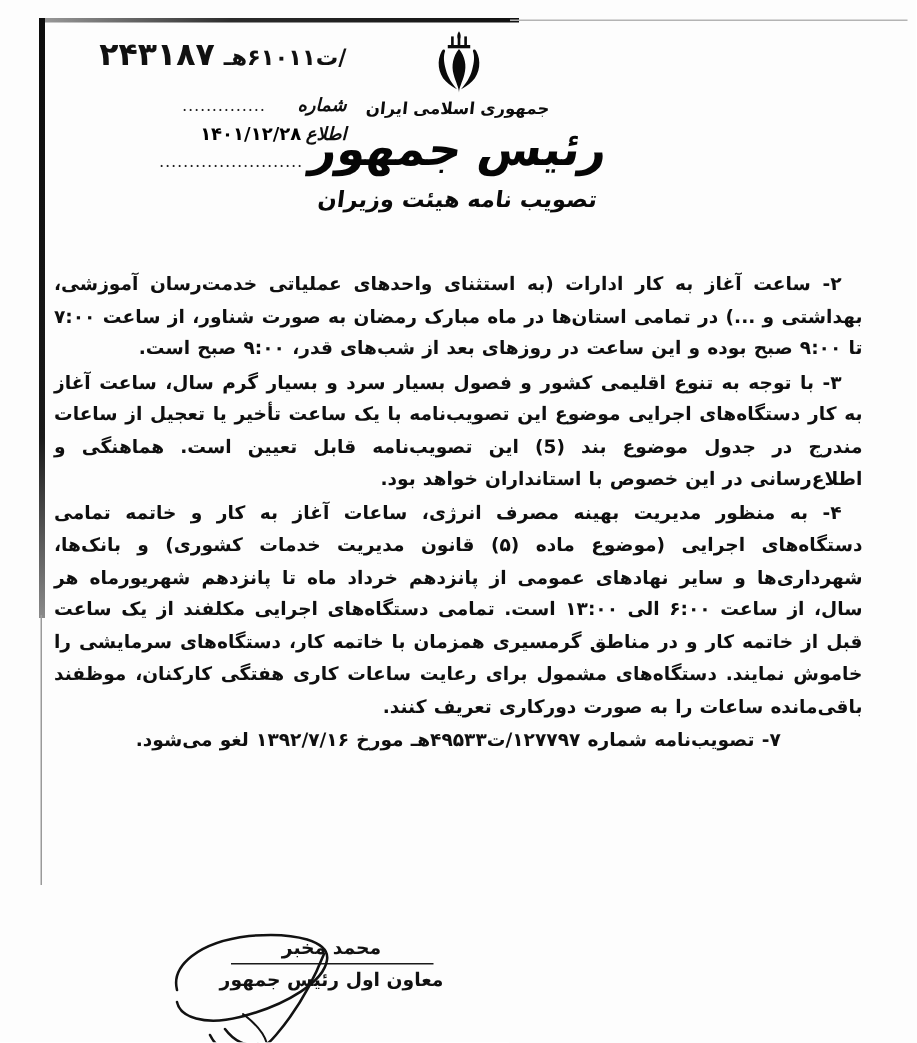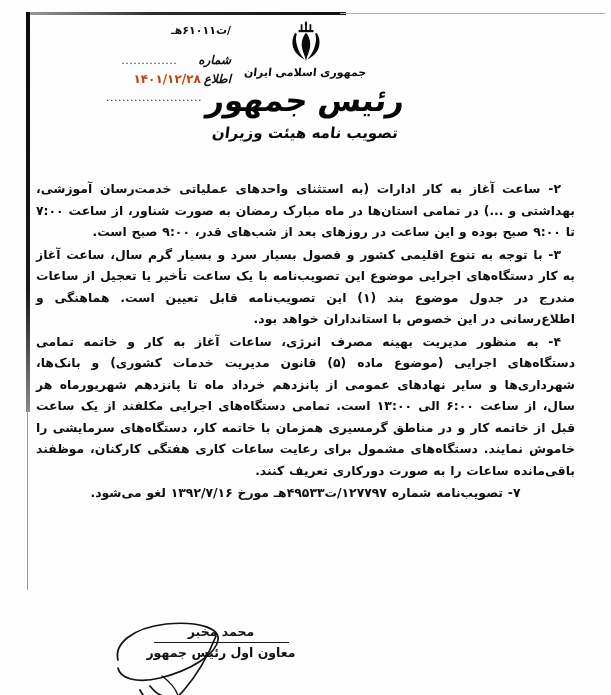--- a/index.html
+++ b/index.html
@@ -76,21 +76,21 @@
     white-space: nowrap;
   }
   .reg-number {
     font-size: 21px;
     letter-spacing: 2px;
     font-weight: 700;
     color: #111;
     font-family: "DejaVu Sans", sans-serif;
   }
   .reg-suffix {
-    font-size: 11px;
+    font-size: 15px;
     font-weight: 700;
     color: #111;
     padding-bottom: 2px;
   }
   .meta-rows {
     margin-top: 14px;
     position: relative;
   }
   .meta-row {
     display: flex;
@@ -114,21 +114,21 @@
     letter-spacing: 0.5px;
     overflow: hidden;
     width: 74px;
     display: inline-block;
     direction: ltr;
     text-align: left;
   }
   .meta-value {
     font-size: 12px;
     font-weight: 700;
-    color: #c2410c;
+    color: #000000;
     letter-spacing: 1px;
   }
   .meta-value-empty {
     font-size: 11px;
     color: #222;
     letter-spacing: 0.5px;
   }
 
   .crest-block {
     position: absolute;
@@ -251,20 +251,21 @@
   <div class="scan-edge-top"></div>
   <div class="scan-edge-top-faint"></div>
   <div class="scan-edge-left"></div>
   <div class="scan-edge-left-faint"></div>
 
   <div class="header">
 
     <div class="reg-block">
       <div class="reg-number-row">
         <span class="reg-suffix">/ت۶۱۰۱۱هـ</span>
+        <span class="reg-number">۲۴۳۱۸۷</span>
       </div>
 
       <div class="meta-rows">
         <div class="meta-row">
           <span class="meta-label">شماره</span>
           <span class="meta-dots">..............</span>
         </div>
         <div class="meta-row">
           <span class="meta-label">اطلاع</span>
           <span class="meta-value">۱۴۰۱/۱۲/۲۸</span>
@@ -289,21 +290,21 @@
         </g>
       </svg>
       <div class="country-name">جمهوری اسلامی ایران</div>
       <div class="office-title">رئیس جمهور</div>
       <div class="doc-type">تصویب نامه هیئت وزیران</div>
     </div>
   </div>
 
   <div class="body-text">
     <p class="clause">۲- ساعت آغاز به کار ادارات (به استثنای واحدهای عملیاتی خدمت‌رسان آموزشی، بهداشتی و ...) در تمامی استان‌ها در ماه مبارک رمضان به صورت شناور، از ساعت ۷:۰۰ تا ۹:۰۰ صبح بوده و این ساعت در روزهای بعد از شب‌های قدر، ۹:۰۰ صبح است.</p>
-    <p class="clause">۳- با توجه به تنوع اقلیمی کشور و فصول بسیار سرد و بسیار گرم سال، ساعت آغاز به کار دستگاه‌های اجرایی موضوع این تصویب‌نامه با یک ساعت تأخیر یا تعجیل از ساعات مندرج در جدول موضوع بند (۱) این تصویب‌نامه قابل تعیین است. هماهنگی و اطلاع‌رسانی در این خصوص با استانداران خواهد بود.</p>
+    <p class="clause">۳- با توجه به تنوع اقلیمی کشور و فصول بسیار سرد و بسیار گرم سال، ساعت آغاز به کار دستگاه‌های اجرایی موضوع این تصویب‌نامه با یک ساعت تأخیر یا تعجیل از ساعات مندرج در جدول موضوع بند (5) این تصویب‌نامه قابل تعیین است. هماهنگی و اطلاع‌رسانی در این خصوص با استانداران خواهد بود.</p>
     <p class="clause">۴- به منظور مدیریت بهینه مصرف انرژی، ساعات آغاز به کار و خاتمه تمامی دستگاه‌های اجرایی (موضوع ماده (۵) قانون مدیریت خدمات کشوری) و بانک‌ها، شهرداری‌ها و سایر نهادهای عمومی از پانزدهم خرداد ماه تا پانزدهم شهریورماه هر سال، از ساعت ۶:۰۰ الی ۱۳:۰۰ است. تمامی دستگاه‌های اجرایی مکلفند از یک ساعت قبل از خاتمه کار و در مناطق گرمسیری همزمان با خاتمه کار، دستگاه‌های سرمایشی را خاموش نمایند. دستگاه‌های مشمول برای رعایت ساعات کاری هفتگی کارکنان، موظفند باقی‌مانده ساعات را به صورت دورکاری تعریف کنند.</p>
     <p class="clause clause-short">۷- تصویب‌نامه شماره ۱۲۷۷۹۷/ت۴۹۵۳۳هـ مورخ ۱۳۹۲/۷/۱۶ لغو می‌شود.</p>
   </div>
 
   <div class="signature-area">
     <div class="sig-inner">
       <div class="sig-name">محمد مخبر</div>
       <div class="sig-rule"></div>
       <div class="sig-role">معاون اول رئیس جمهور</div>
     </div>

